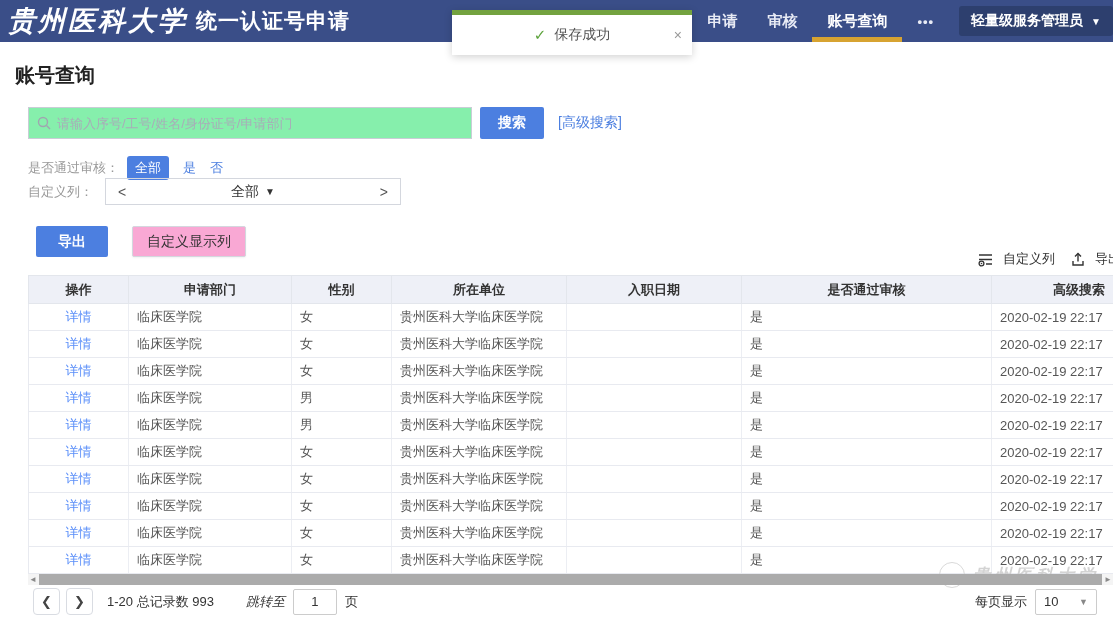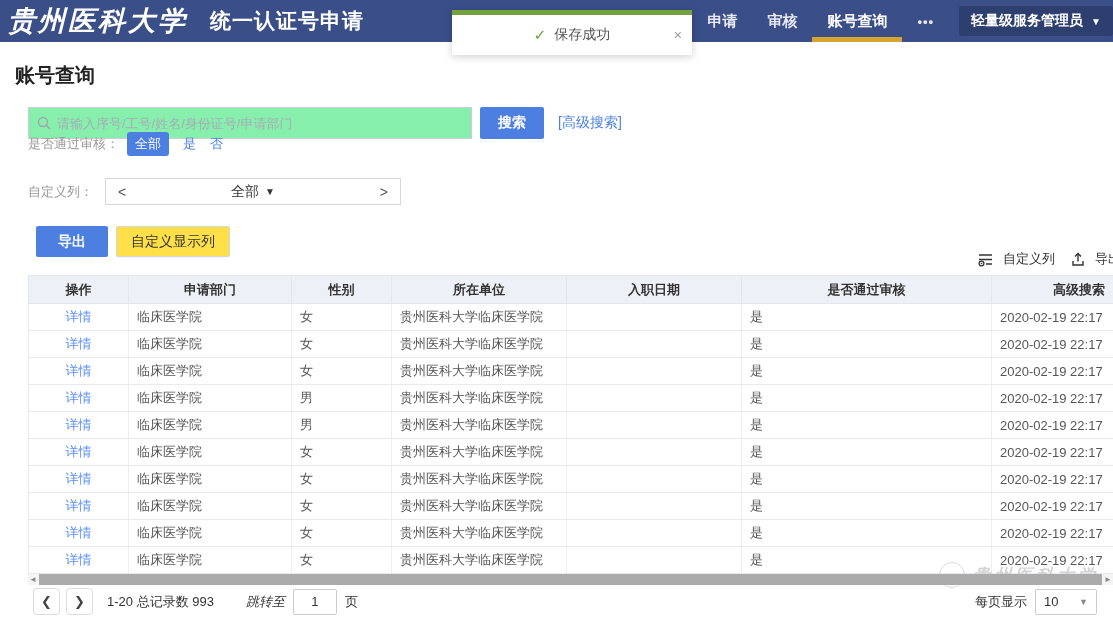--- a/index.html
+++ b/index.html
@@ -13,21 +13,21 @@
   
   .topbar {
     position:absolute; left:0; top:0; width:1113px; height:42px;
     background:#3a4e88; display:flex; align-items:stretch; color:#fff;
   }
   .logo { display:flex; align-items:center; padding-left:8px; white-space:nowrap; }
   .logo-script {
     font-family:"DejaVu Serif",serif; font-style:italic; font-weight:bold;
     font-size:27px; letter-spacing:3px; color:#fff;
   }
-  .logo-title { font-size:21px; font-weight:bold; margin-left:22px; letter-spacing:1px; }
+  .logo-title { font-size:21px; font-weight:bold; margin-left:8px; letter-spacing:1px; }
   .nav { display:flex; align-items:stretch; margin-left:auto; }
   .nav-item {
     display:flex; align-items:center; padding:0 15px; font-size:15px; font-weight:bold;
     color:#e8ebf5; cursor:pointer; border-bottom:5px solid transparent; padding-top:5px;
   }
   .nav-item.active { border-bottom-color:#d7a331; color:#fff; }
   .nav-more { font-size:13px; letter-spacing:1px; }
   .user-box {
     display:flex; align-items:center; gap:8px; background:#2d3f6e; border-radius:3px;
     margin:6px 0 6px 10px; padding:0 12px; font-size:14px; font-weight:bold; color:#fff; cursor:pointer;
@@ -63,42 +63,42 @@
   }
   .search-input::placeholder { color:#a8adb8; }
   .btn-primary {
     height:32px; background:#4c7fe0; color:#fff; border:none; border-radius:2px;
     font-size:14px; font-weight:bold; padding:0 18px; cursor:pointer; margin-left:8px;
     font-family:"Liberation Sans",sans-serif;
   }
   .adv-link { margin-left:14px; color:#4c7fe0; font-size:14px; cursor:pointer; text-decoration:none; }
 
   
-  .filter-audit { position:absolute; left:28px; top:132px; display:flex; align-items:center; font-size:13px; }
+  .filter-audit { position:absolute; left:28px; top:156px; display:flex; align-items:center; font-size:13px; }
   .filter-label { color:#999; }
   .chip {
     background:#4c7fe0; color:#fff; border-radius:3px; padding:3px 8px; margin-left:8px;
     font-size:13px; cursor:pointer;
   }
   .opt-link { color:#4c7fe0; margin-left:14px; cursor:pointer; }
   .filter-time { position:absolute; left:28px; top:178px; display:flex; align-items:center; font-size:13px; }
   .time-box {
     width:296px; height:27px; border:1px solid #d4d7de; margin-left:12px;
     display:flex; align-items:center; justify-content:space-between; padding:0 12px; color:#333;
   }
   .time-arrow { color:#555; cursor:pointer; font-size:14px; }
   .time-center { display:flex; align-items:center; gap:6px; cursor:pointer; font-size:14px; }
   .time-caret { font-size:10px; color:#333; }
 
   
   .toolbar { position:absolute; left:28px; top:226px; display:flex; align-items:center; }
   .btn-export { height:31px; padding:0 22px; }
   .btn-plain {
-    height:31px; background:#fde047; border:1px solid #d4d7de; border-radius:2px; color:#333;
-    font-size:14px; padding:0 14px; margin-left:8px; cursor:pointer;
+    height:31px; background:#f9a8d4; border:1px solid #d4d7de; border-radius:2px; color:#333;
+    font-size:14px; padding:0 14px; margin-left:24px; cursor:pointer;
     font-family:"Liberation Sans",sans-serif; box-shadow:0 1px 2px rgba(0,0,0,.05);
   }
   .table-links {
     position:absolute; top:250px; right:-8px; display:flex; align-items:center; gap:16px;
     font-size:13px; color:#333;
   }
   .table-link { display:flex; align-items:center; gap:10px; cursor:pointer; white-space:nowrap; }
 
   
   .table-wrap { position:absolute; left:28px; top:275px; width:1085px; overflow:hidden; }

